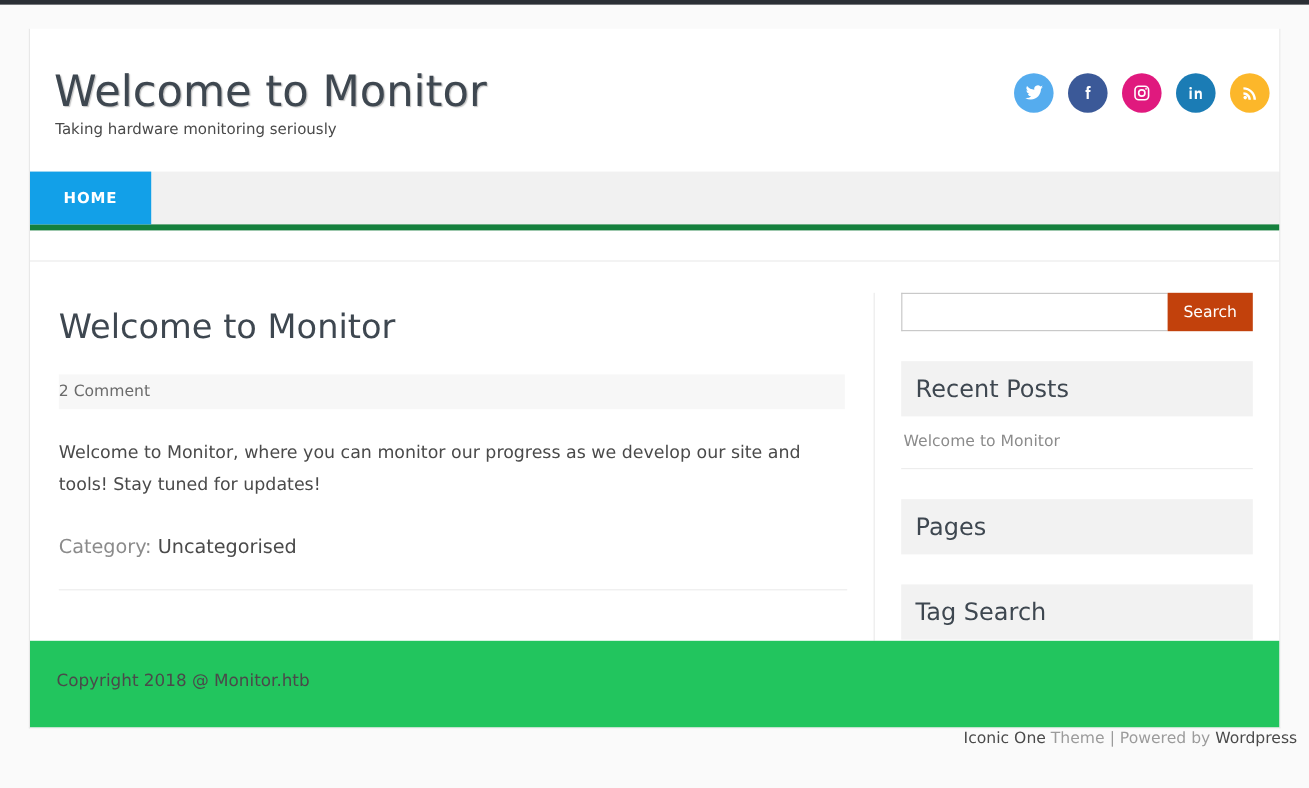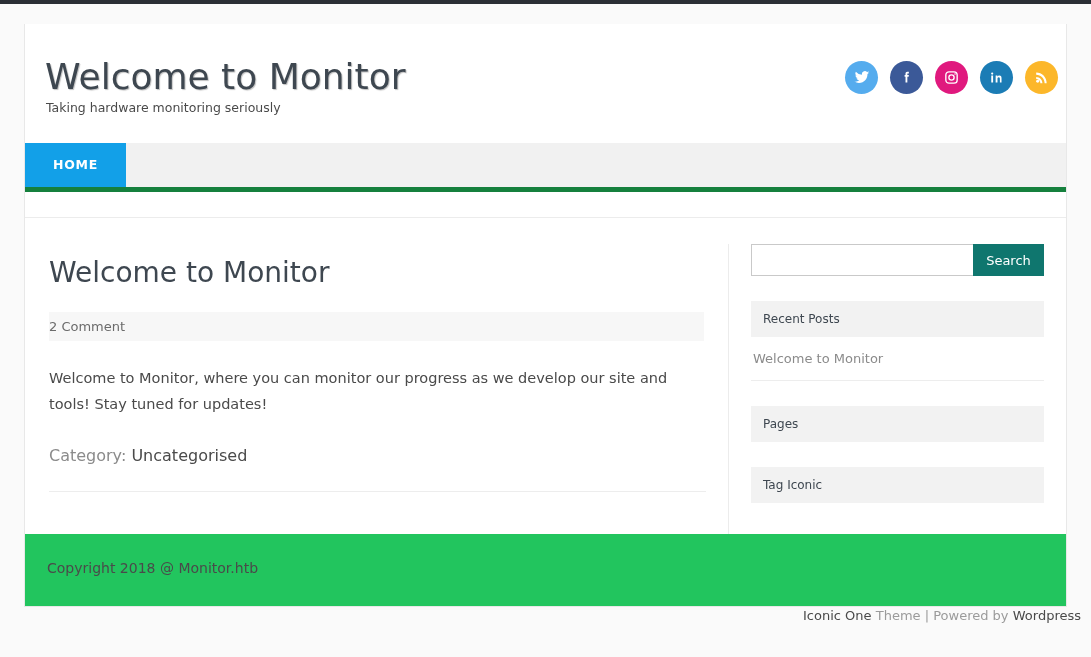--- a/index.html
+++ b/index.html
@@ -196,32 +196,32 @@
     font-size: 13px;
     font-family: inherit;
     padding: 0 8px;
     outline: none;
     color: #444;
     box-sizing: border-box;
     height: 32px;
   }
   .search-button {
     width: 71px;
-    background: #0f766e;
+    background: #c2410c;
     color: #ffffff;
     border: none;
     font-size: 13px;
     font-family: inherit;
     cursor: pointer;
     height: 32px;
   }
   .widget { margin-top: 25px; }
   .widget-title {
     background: #f2f2f2;
-    font-size: 12px;
+    font-size: 20px;
     color: #3e4750;
     padding: 11px 12px;
     font-weight: 400;
   }
   .widget-list {
     list-style: none;
     margin: 0;
     padding: 0;
   }
   .widget-list li {
@@ -336,21 +336,21 @@
         <ul class="widget-list">
           <li>Welcome to Monitor</li>
         </ul>
       </div>
 
       <div class="widget">
         <div class="widget-title">Pages</div>
       </div>
 
       <div class="widget">
-        <div class="widget-title">Tag Iconic</div>
+        <div class="widget-title">Tag Search</div>
       </div>
     </div>
   </div>
 
   <div class="site-footer">
     <span class="footer-text">Copyright 2018 @ Monitor.htb</span>
   </div>
 
 </div>
 

